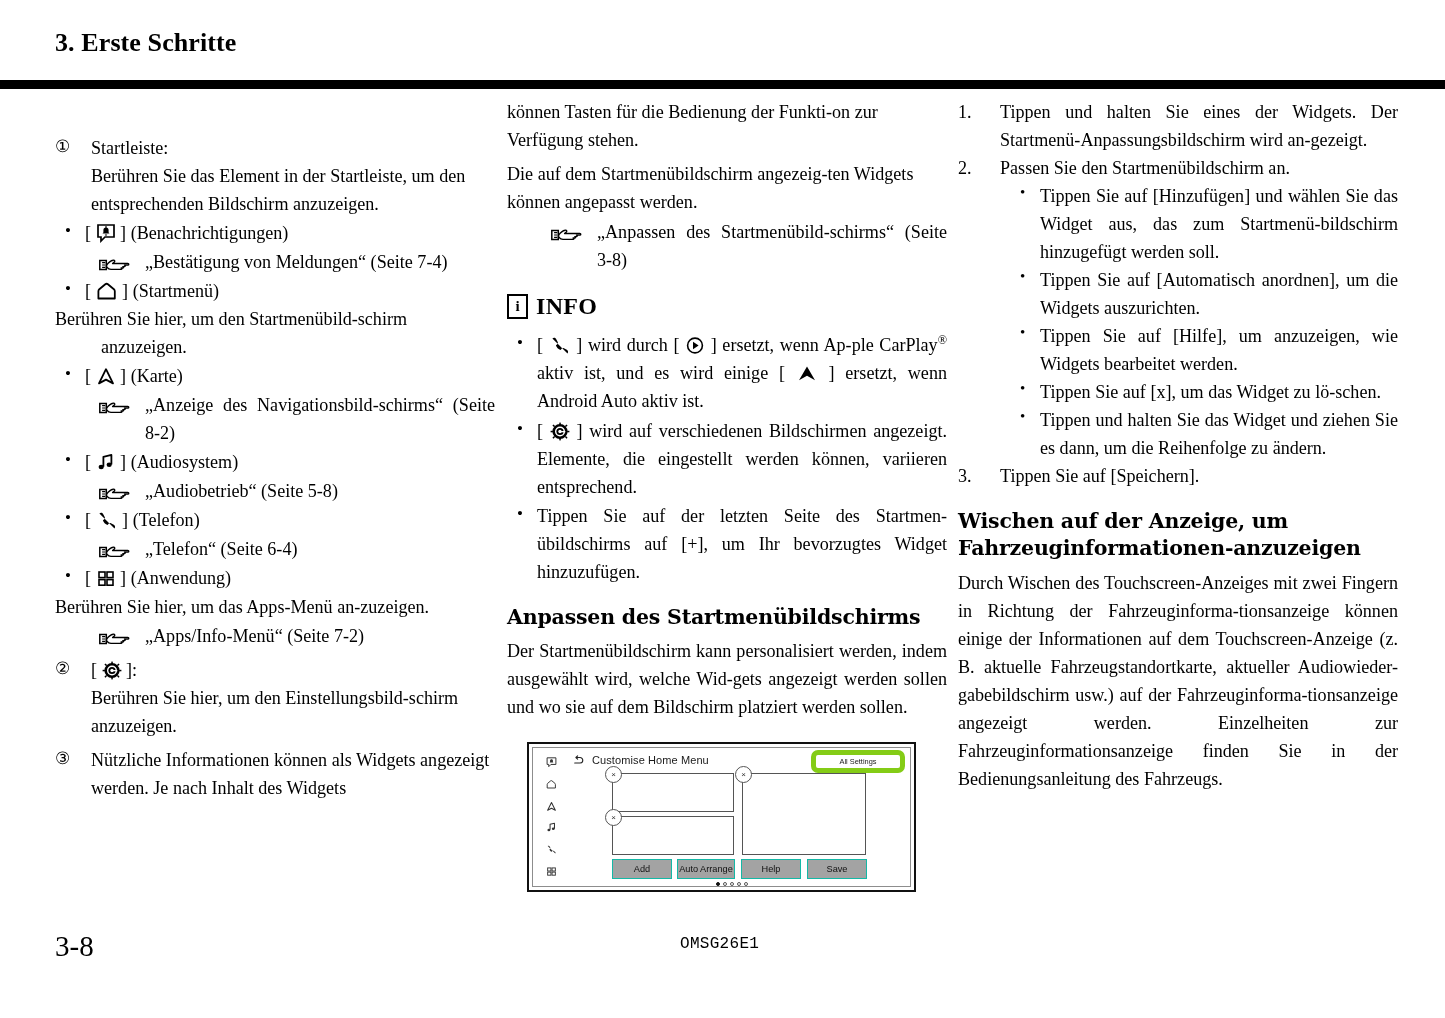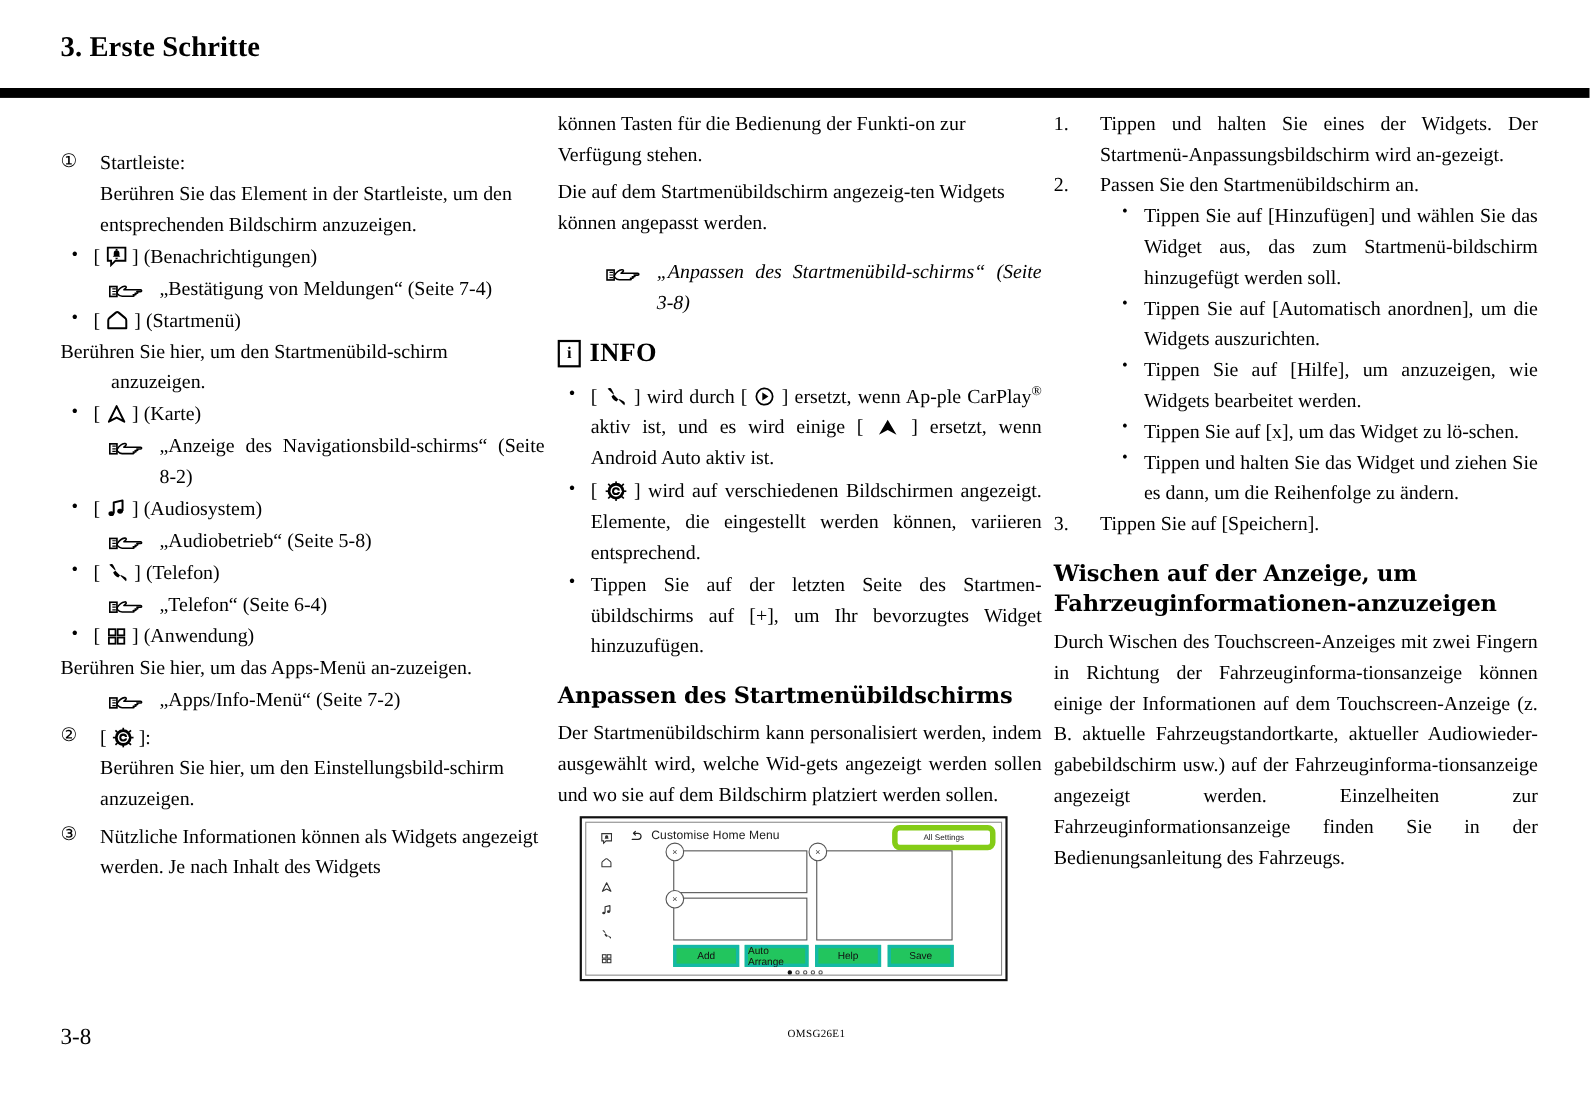--- a/index.html
+++ b/index.html
@@ -250,22 +250,22 @@
     color: #333;
     line-height: 1;
   }
   .x1 { left: 36px; top: 18px; }
   .x2 { left: 36px; top: 61px; }
   .x3 { left: 166px; top: 18px; }
   .illbtn {
     position: absolute;
     top: 111px;
     height: 20px;
-    border: 3px solid #14b8a6;
-    background: #22c55e;
+    border: 1px solid #14b8a6;
+    background: #a3a3a3;
     box-sizing: border-box;
     display: flex; align-items: center; justify-content: center;
     font-family: "Liberation Sans", sans-serif;
     font-size: 9.2px;
     color: #111;
   }
   .b-add  { left: 43px;  width: 60px; }
   .b-auto { left: 108px; width: 58px; }
   .b-help { left: 172px; width: 60px; }
   .b-save { left: 238px; width: 60px; }
@@ -275,28 +275,28 @@
     display: flex; gap: 3px; align-items: center;
   }
   .dot { width: 4px; height: 4px; border-radius: 50%; border: 0.9px solid #555; background: #fff; box-sizing: border-box;}
   .dot.on { background: #111; border-color: #111; }
 
   
   .footer { position: absolute; left: 0; top: 925px; width: 1445px; height: 60px; }
   .page-num {
     position: absolute;
     left: 55px; top: 5px;
-    font-size: 21px;
+    font-size: 29px;
     font-family: "Liberation Serif", serif;
   }
   .doc-code {
     position: absolute;
-    left: 716px; top: 10px;
-    font-size: 10px;
-    font-family: Liberation Serif, serif;
+    left: 680px; top: 10px;
+    font-size: 16px;
+    font-family: Liberation Mono, monospace;
     letter-spacing: 0.3px;
   }
   .sup { font-size: 0.68em; vertical-align: super; }
 </style>
 </head>
 <body>
 
 <div class="page-header">
   <div class="chapter-title">3. Erste Schritte</div>
   <div class="header-rule"></div>
@@ -437,21 +437,21 @@
       <div>Nützliche Informationen können als Widgets angezeigt werden. Je nach Inhalt des Widgets</div>
     </div>
 
   </div>
 
   <div class="col col-2">
 
     <p>können Tasten für die Bedienung der Funkti-on zur Verfügung stehen.</p>
     <p style="margin-top:6px;">Die auf dem Startmenübildschirm angezeig-ten Widgets können angepasst werden.</p>
 
-    <div class="ref ref-wide just" style="margin-top:17px;font-style:italic;">
+    <div class="ref ref-wide just" style="margin-top:2px;">
       <span class="hand"><svg width="32" height="17" viewBox="0 0 32 17">
             <rect x="0.8" y="3.5" width="6.5" height="9" fill="none" stroke="#000" stroke-width="1.5"></rect>
             <path d="M3.1 8 h3.2 M3.1 5.6 h3.2 M3.1 10.4 h3.2" stroke="#000" stroke-width="1.1"></path>
             <path d="M7.6 8.2 c1.6 -2.4 4.0 -4.6 6.6 -5.0 c1.6 -0.25 2.0 1.0 1.1 1.8 l-1.7 1.5 h15.2 c1.3 0 1.3 1.6 0 1.6 h-3.4 c1.2 0 1.2 1.5 0 1.5 h-1.6 c1.1 0 1.1 1.4 0 1.4 h-1.7 c1.0 0 1.0 1.4 0 1.4 h-10.1 c-2.1 0 -3.1 -1.0 -4.4 -2.4 z" fill="none" stroke="#000" stroke-width="1.4" stroke-linejoin="round"></path>
           </svg></span>
       <span>„Anpassen des Startmenübild-schirms“ (Seite 3-8)</span>
     </div>
 
     <div class="info-head">
       <span class="info-box">i</span>

